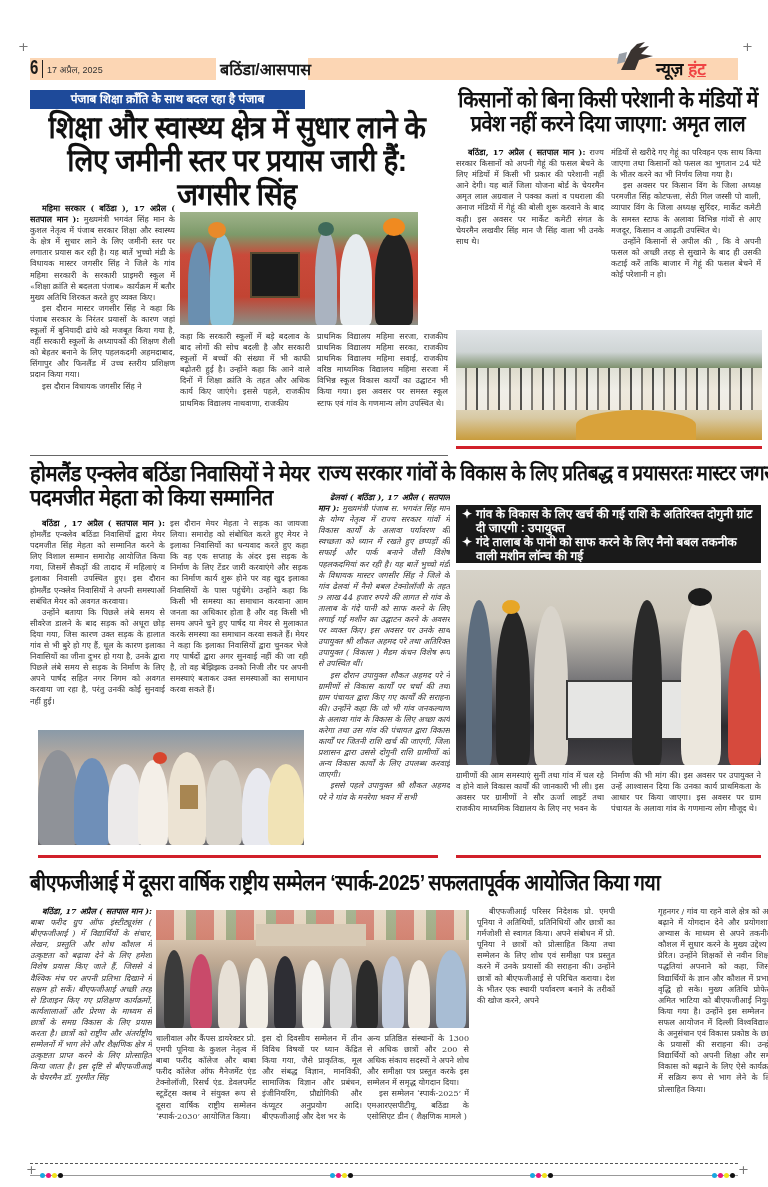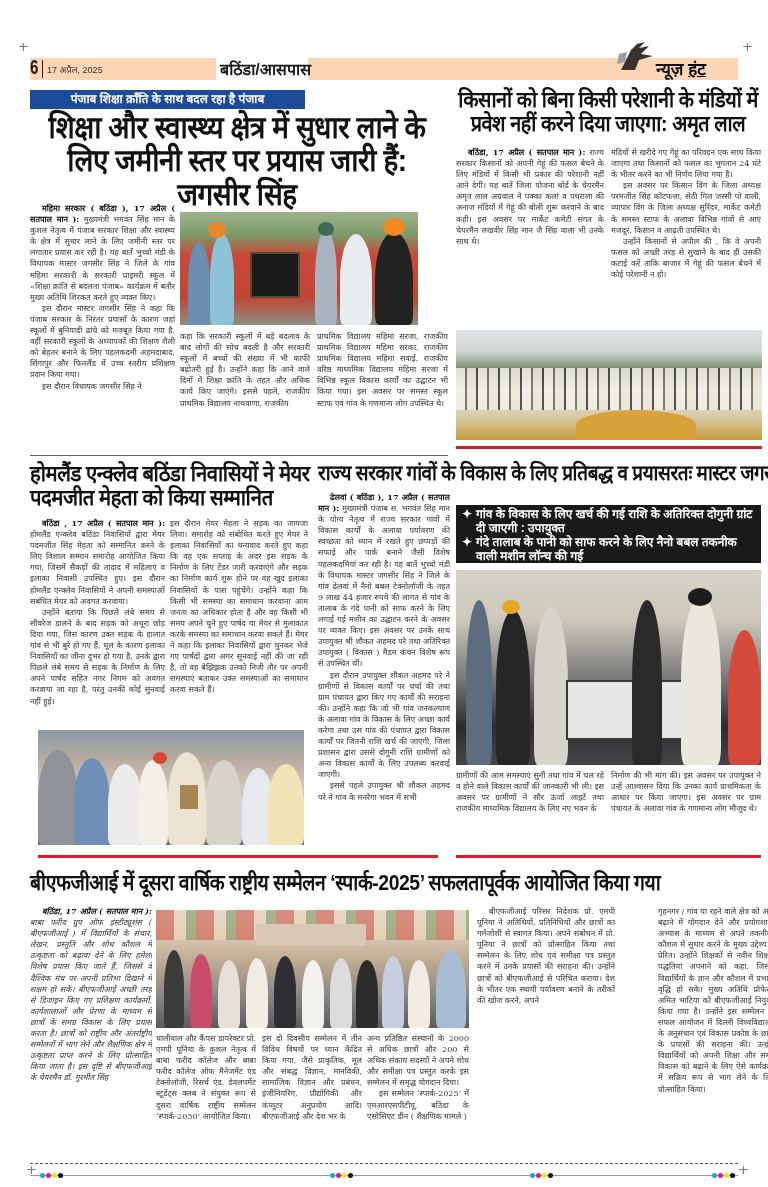--- a/index.html
+++ b/index.html
@@ -12,21 +12,21 @@
   .masthead { left: 30px; top: 58px; width: 708px; height: 22px; background: #fcd6b4; }
   .page-num { left: 30px; top: 56px; font-size: 20px; font-weight: bold; font-family: "Liberation Sans", sans-serif; transform: scaleX(0.75); transform-origin: left; }
   .page-sep { left: 42px; top: 60px; width: 1px; height: 18px; background: #222; }
   .page-date { left: 47px; top: 63px; font-size: 9px; color: #333; font-family: "Liberation Sans", sans-serif; }
   .section-box { left: 216px; top: 56px; width: 92px; height: 25px; background: #fff; }
   .section-name { left: 220px; top: 58px; font-size: 16px; font-weight: bold; font-family: "Liberation Sans", sans-serif; white-space: nowrap; }
   .logo-box { left: 600px; top: 40px; width: 140px; height: 40px; }
   .logo-bird { left: 615px; top: 40px; width: 40px; height: 38px; }
   .logo-text { left: 656px; top: 57px; font-size: 17px; font-weight: bold; font-family: "Liberation Sans", sans-serif; white-space: nowrap; }
   .logo-text .a { color: #111; }
-  .logo-text .b { color: #000000; text-decoration: underline; }
+  .logo-text .b { color: #ef4444; text-decoration: underline; }
 
   
   .kicker { left: 30px; top: 90px; width: 275px; height: 19px; background: #1e4a9a; color: #fff; font-size: 12px; font-weight: bold; text-align: center; line-height: 19px; font-family: "Liberation Sans", sans-serif; }
   .h-big { font-family: "Liberation Sans", sans-serif; font-weight: bold; color: #111; line-height: 1.08; letter-spacing: -0.5px; }
   .h1 { left: 30px; top: 111px; width: 415px; font-size: 31px; text-align: center; transform: scaleX(0.9); transform-origin: left top; width: 460px; }
   .h2 { left: 455px; top: 88px; width: 340px; font-size: 22px; text-align: center; transform: scaleX(0.9); transform-origin: left top; }
   .h3 { left: 30px; top: 462px; width: 310px; font-size: 22px; transform: scaleX(0.92); transform-origin: left top; }
   .h4 { left: 318px; top: 462px; width: 500px; font-size: 21px; white-space: nowrap; transform: scaleX(0.9); transform-origin: left top; }
   .h5 { left: 30px; top: 871px; width: 830px; font-size: 22px; white-space: nowrap; transform: scaleX(0.88); transform-origin: left top; }
 
@@ -134,21 +134,21 @@
   <div class="fig" style="left:100px;top:30px;width:30px;height:85px;background:#f4efe8;"></div>
   <div class="fig" style="left:115px;top:22px;width:14px;height:12px;background:#d8452e;border-radius:50%;"></div>
   <div class="fig" style="left:130px;top:22px;width:38px;height:93px;background:#ece3d3;"></div>
   <div style="position:absolute;left:142px;top:55px;width:18px;height:24px;background:#a88652;"></div>
   <div class="fig" style="left:168px;top:30px;width:36px;height:85px;background:#d9d4cb;"></div>
   <div class="fig" style="left:204px;top:38px;width:32px;height:77px;background:#e8e9ef;"></div>
   <div class="fig" style="left:230px;top:34px;width:36px;height:81px;background:#f1e3b6;"></div>
 </div>
 
 <div class="abs h-big h4">राज्य सरकार गांवों के विकास के लिए प्रतिबद्ध व प्रयासरतः मास्टर जगसीर सिंह</div>
-<div class="abs col" style="left:318px;top:492px;width:132px;height:372px;">
+<div class="abs col" style="left:318px;top:492px;width:132px;height:372px;font-style:italic;">
   <p><span class="lead">ढेलवां ( बठिंडा ), 17 अप्रैल ( सतपाल मान ):</span> <span>मुख्यमंत्री पंजाब स. भगवंत सिंह मान के योग्य नेतृत्व में राज्य सरकार गांवों में विकास कार्यों के अलावा पर्यावरण की स्वच्छता को ध्यान में रखते हुए छप्पड़ों की सफाई और पार्क बनाने जैसी विशेष पहलकदमियां कर रही है। यह बातें भुच्चो मंडी के विधायक मास्टर जगसीर सिंह ने जिले के गांव ढेलवां में नैनो बबल टेक्नोलॉजी के तहत 9 लाख 44 हजार रुपये की लागत से गांव के तालाब के गंदे पानी को साफ करने के लिए लगाई गई मशीन का उद्घाटन करने के अवसर पर व्यक्त किए। इस अवसर पर उनके साथ उपायुक्त श्री शौकत अहमद परे तथा अतिरिक्त उपायुक्त ( विकास ) मैडम कंचन विशेष रूप से उपस्थित थीं।</span></p>
   <p>इस दौरान उपायुक्त शौकत अहमद परे ने ग्रामीणों से विकास कार्यों पर चर्चा की तथा ग्राम पंचायत द्वारा किए गए कार्यों की सराहना की। उन्होंने कहा कि जो भी गांव जनकल्याण के अलावा गांव के विकास के लिए अच्छा कार्य करेगा तथा उस गांव की पंचायत द्वारा विकास कार्यों पर जितनी राशि खर्च की जाएगी, जिला प्रशासन द्वारा उससे दोगुनी राशि ग्रामीणों को अन्य विकास कार्यों के लिए उपलब्ध करवाई जाएगी।</p>
   <p>इससे पहले उपायुक्त श्री शौकत अहमद परे ने गांव के मनरेगा भवन में सभी</p>
 </div>
 <div class="abs callout">
   <div class="item"><span class="star">✦</span><span>गांव के विकास के लिए खर्च की गई राशि के अतिरिक्त दोगुनी ग्रांट दी जाएगी : उपायुक्त</span></div>
   <div class="item"><span class="star">✦</span><span>गंदे तालाब के पानी को साफ करने के लिए नैनो बबल तकनीक वाली मशीन लॉन्च की गई</span></div>
 </div>
 <div class="abs photo ph-village" title="photo-nano-bubble-machine">
   <div class="fig" style="left:10px;top:30px;width:26px;height:165px;background:#5d6d7e;"></div>
@@ -189,21 +189,21 @@
   <div class="fig" style="left:252px;top:50px;width:22px;height:68px;background:#f2ece4;"></div>
   <div class="fig" style="left:280px;top:40px;width:30px;height:78px;background:#a8bdd4;"></div>
 </div>
 <div class="abs col" style="left:156px;top:1033px;width:100px;height:130px;">
   <p style="text-indent:0">धालीवाल और कैंपस डायरेक्टर प्रो. एमपी पूनिया के कुशल नेतृत्व में बाबा फरीद कॉलेज और बाबा फरीद कॉलेज ऑफ मैनेजमेंट एंड टेक्नोलॉजी, रिसर्च एंड. डेवलपमेंट स्टूडेंट्स क्लब ने संयुक्त रूप से दूसरा वार्षिक राष्ट्रीय सम्मेलन ‘स्पार्क-2030’ आयोजित किया।</p>
 </div>
 <div class="abs col" style="left:262px;top:1033px;width:100px;height:130px;">
   <p style="text-indent:0">इस दो दिवसीय सम्मेलन में तीन विविध विषयों पर ध्यान केंद्रित किया गया, जैसे प्राकृतिक, मूल और संबद्ध विज्ञान, मानविकी, सामाजिक विज्ञान और प्रबंधन, इंजीनियरिंग, प्रौद्योगिकी और कंप्यूटर अनुप्रयोग आदि। बीएफजीआई और देश भर के</p>
 </div>
 <div class="abs col" style="left:367px;top:1033px;width:102px;height:130px;">
-  <p style="text-indent:0">अन्य प्रतिष्ठित संस्थानों के 2000 से अधिक छात्रों और 200 से अधिक संकाय सदस्यों ने अपने शोध और समीक्षा पत्र प्रस्तुत करके इस सम्मेलन में समृद्ध योगदान दिया।</p>
+  <p style="text-indent:0">अन्य प्रतिष्ठित संस्थानों के 1300 से अधिक छात्रों और 200 से अधिक संकाय सदस्यों ने अपने शोध और समीक्षा पत्र प्रस्तुत करके इस सम्मेलन में समृद्ध योगदान दिया।</p>
   <p>इस सम्मेलन ‘स्पार्क-2025’ में एमआरएसपीटीयू, बठिंडा के एसोसिएट डीन ( शैक्षणिक मामले )</p>
 </div>
 <div class="abs col" style="left:477px;top:906px;width:138px;height:256px;">
   <p>बीएफजीआई परिसर निदेशक प्रो. एमपी पूनिया ने अतिथियों, प्रतिनिधियों और छात्रों का गर्मजोशी से स्वागत किया। अपने संबोधन में प्रो. पूनिया ने छात्रों को प्रोत्साहित किया तथा सम्मेलन के लिए शोध एवं समीक्षा पत्र प्रस्तुत करने में उनके प्रयासों की सराहना की। उन्होंने छात्रों को बीएफजीआई से परिचित कराया। देश के भीतर एक स्थायी पर्यावरण बनाने के तरीकों की खोज करने, अपने</p>
 </div>
 <div class="abs col" style="left:622px;top:906px;width:117px;height:256px;margin-left:36px;">
   <p style="text-indent:0">गृहनगर / गांव या रहने वाले क्षेत्र को आय बढ़ाने में योगदान देने और प्रयोगशाला अभ्यास के माध्यम से अपने तकनीकी कौशल में सुधार करने के मुख्य उद्देश्य से प्रेरित। उन्होंने शिक्षकों से नवीन शिक्षण पद्धतियां अपनाने को कहा, जिससे विद्यार्थियों के ज्ञान और कौशल में प्रभावी वृद्धि हो सके। मुख्य अतिथि प्रोफेसर अमित भाटिया को बीएफजीआई नियुक्त किया गया है। उन्होंने इस सम्मेलन के सफल आयोजन में दिल्ली विश्वविद्यालय के अनुसंधान एवं विकास प्रकोष्ठ के छात्रों के प्रयासों की सराहना की। उन्होंने विद्यार्थियों को अपनी शिक्षा और समग्र विकास को बढ़ाने के लिए ऐसे कार्यक्रमों में सक्रिय रूप से भाग लेने के लिए प्रोत्साहित किया।</p>
 </div>
 
 <div class="dash" style="left:30px;top:1163px;width:708px;"></div>

